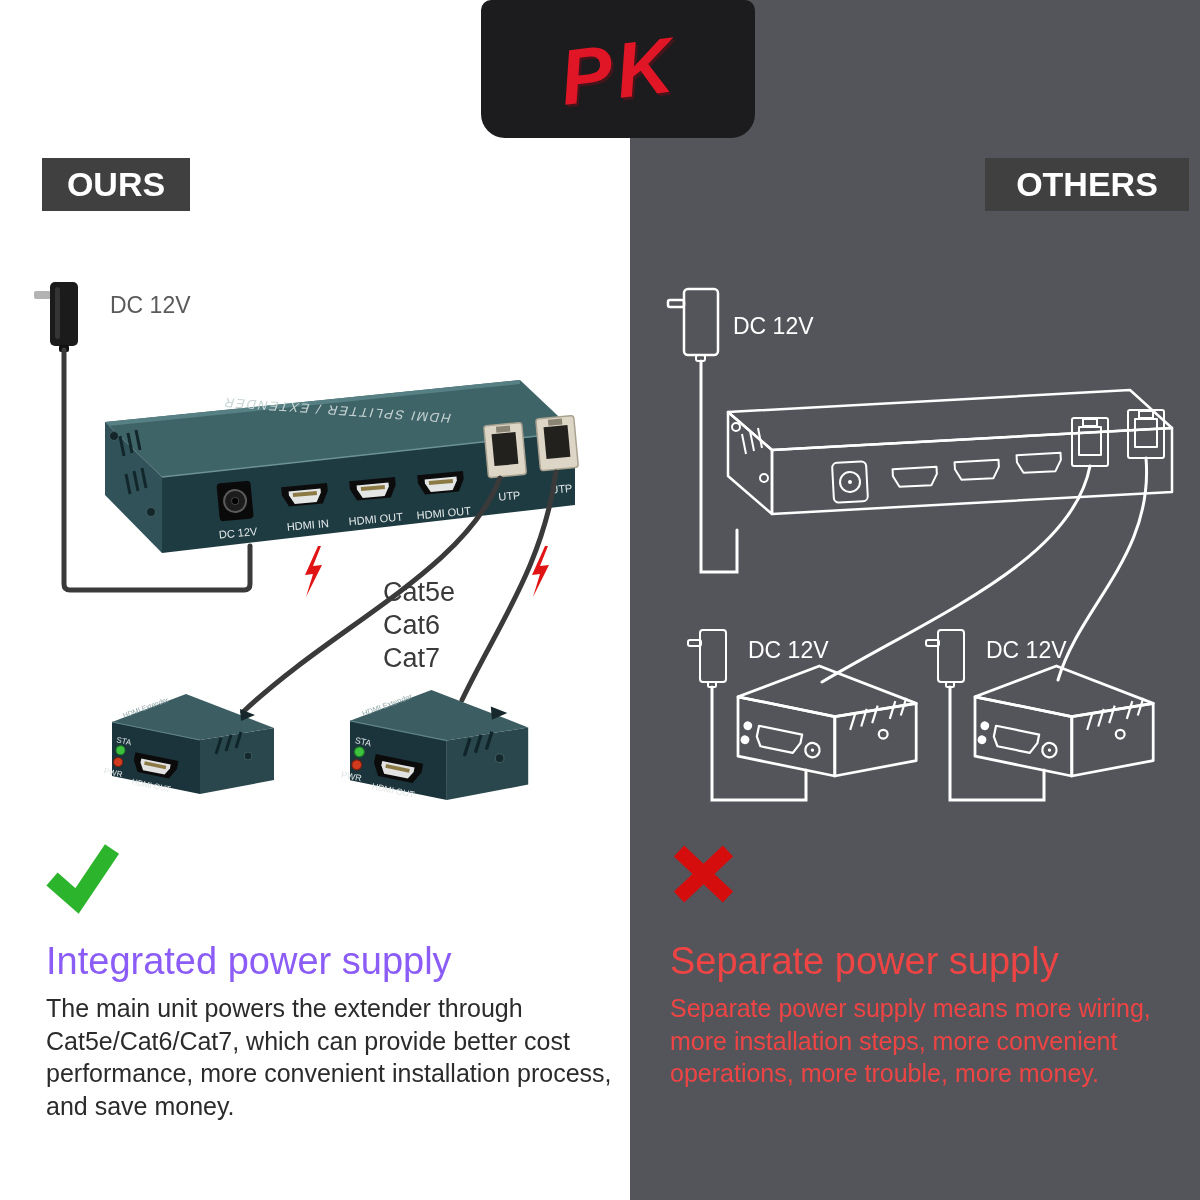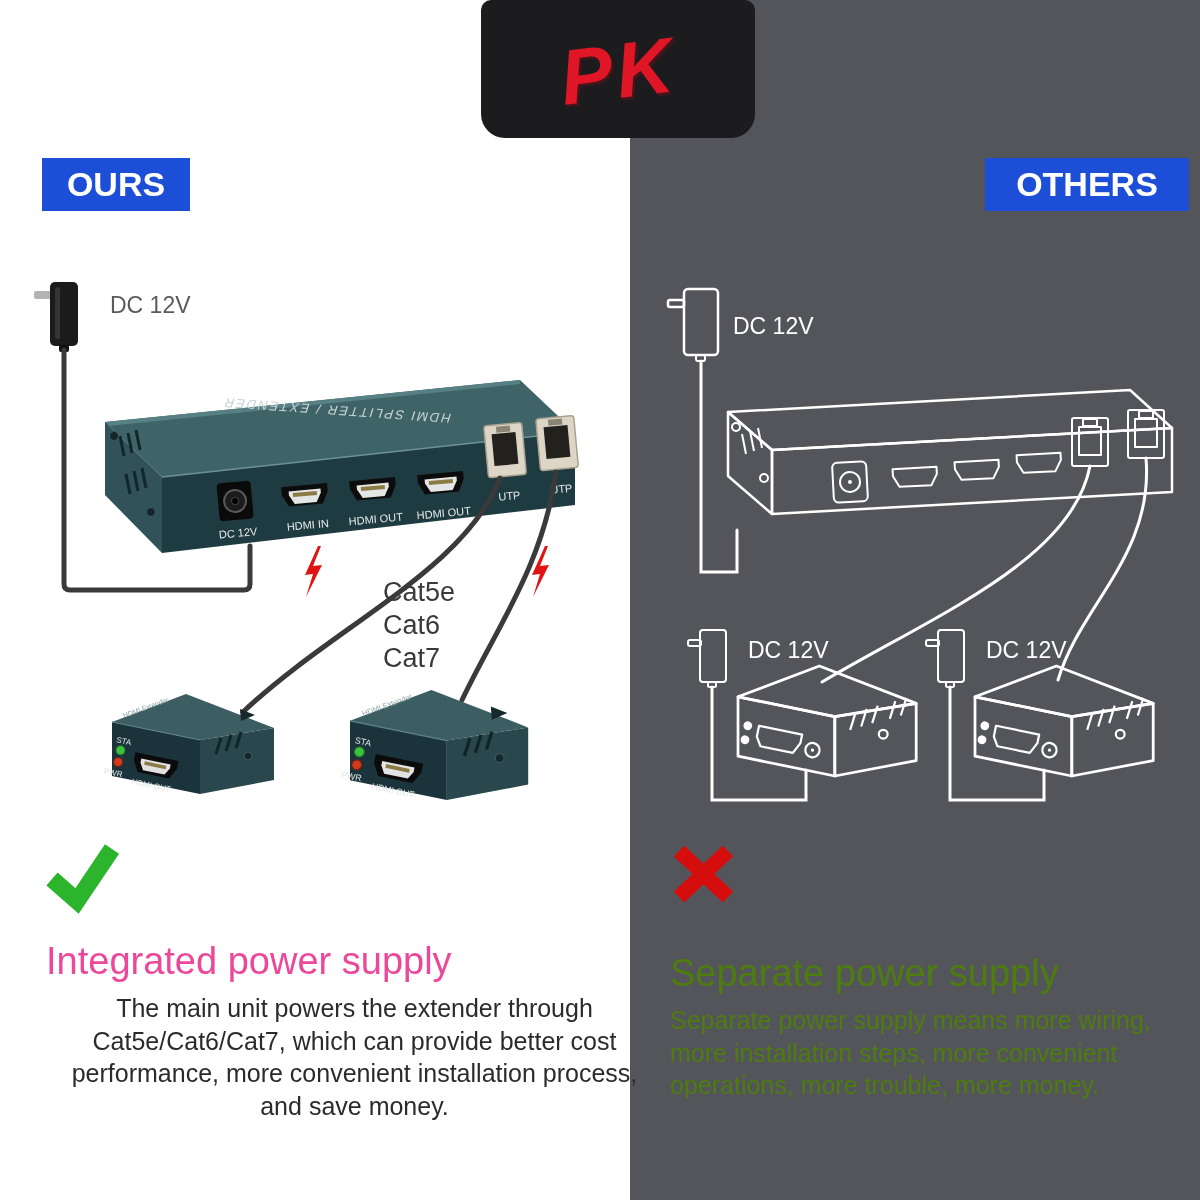--- a/index.html
+++ b/index.html
@@ -4,29 +4,29 @@
 <style>
   html,body{margin:0;padding:0;background:#ffffff;}
   .canvas{position:relative;width:1200px;height:1200px;overflow:hidden;background:#ffffff;
           font-family:"Liberation Sans",sans-serif;}
   .gray-panel{position:absolute;left:630px;top:0;width:570px;height:1200px;background:#54555b;}
   .pk-badge{position:absolute;left:481px;top:0;width:274px;height:138px;background:#1c1c1f;
             border-radius:10px 10px 24px 24px;display:flex;align-items:center;justify-content:center;}
   .pk-text{color:#e01525;font-size:78px;font-weight:bold;font-style:italic;
            transform:rotate(-7deg) translateY(2px);letter-spacing:4px;
            text-shadow:2px 3px 0 rgba(150,10,20,.35);}
-  .side-badge{position:absolute;top:158px;height:53px;background:#1d4ed8;color:#ffffff;
+  .side-badge{position:absolute;top:158px;height:53px;background:#404040;color:#ffffff;
               display:flex;align-items:center;justify-content:center;font-weight:bold;font-size:34px;}
   .ours-badge{left:42px;width:148px;}
   .others-badge{left:985px;width:204px;}
   .art{position:absolute;left:0;top:0;}
   .art text{font-family:"Liberation Sans",sans-serif;}
-  .heading{position:absolute;font-size:38px;color:#ec4899;}
+  .heading{position:absolute;font-size:38px;color:#8b5cf6;}
   .bodytext{position:absolute;font-size:25px;line-height:32.5px;color:#2b2b2b;}
-  .heading.right,.bodytext.right{color:#4d7c0f;margin-top:12px;}
+  .heading.right,.bodytext.right{color:#ef4444;}
   .port-label{font-size:11px;fill:#e3e9e9;text-anchor:middle;}
   .cable-dark{stroke:#3a3a3a;stroke-width:5;fill:none;stroke-linecap:round;}
   .cable-white{stroke:#ffffff;stroke-width:3;fill:none;stroke-linecap:round;}
   .wire{stroke:#ffffff;stroke-width:2.5;fill:none;stroke-linejoin:round;stroke-linecap:round;}
   .wire2{stroke:#ffffff;stroke-width:2;fill:none;stroke-linejoin:round;}
   .dc-label{font-size:23px;fill:#5a5a5a;}
   .dc-label-w{font-size:23px;fill:#ffffff;}
   .ext-label{font-size:8px;fill:#dfe5e5;}
 </style>
 </head>
@@ -261,18 +261,18 @@
       <use href="#extw" transform="translate(975,666) scale(1.1)"></use>
 
       <g stroke="#d60d0d" stroke-width="15">
         <line x1="679" y1="851" x2="728" y2="897"></line>
         <line x1="728" y1="851" x2="679" y2="897"></line>
       </g>
     </g>
   </svg>
 
   <div class="heading" style="left:46px;top:940px;">Integrated power supply</div>
-  <div class="bodytext" style="left:62px;top:992px;width:585px;text-align:center;">The main unit powers the extender through Cat5e/Cat6/Cat7, which can provide better cost performance, more convenient installation process, and save money.</div>
+  <div class="bodytext" style="left:46px;top:992px;width:585px;">The main unit powers the extender through Cat5e/Cat6/Cat7, which can provide better cost performance, more convenient installation process, and save money.</div>
 
   <div class="heading right" style="left:670px;top:940px;">Separate power supply</div>
   <div class="bodytext right" style="left:670px;top:992px;width:520px;">Separate power supply means more wiring, more installation steps, more convenient operations, more trouble, more money.</div>
 
 </div>
 
 </body></html>

